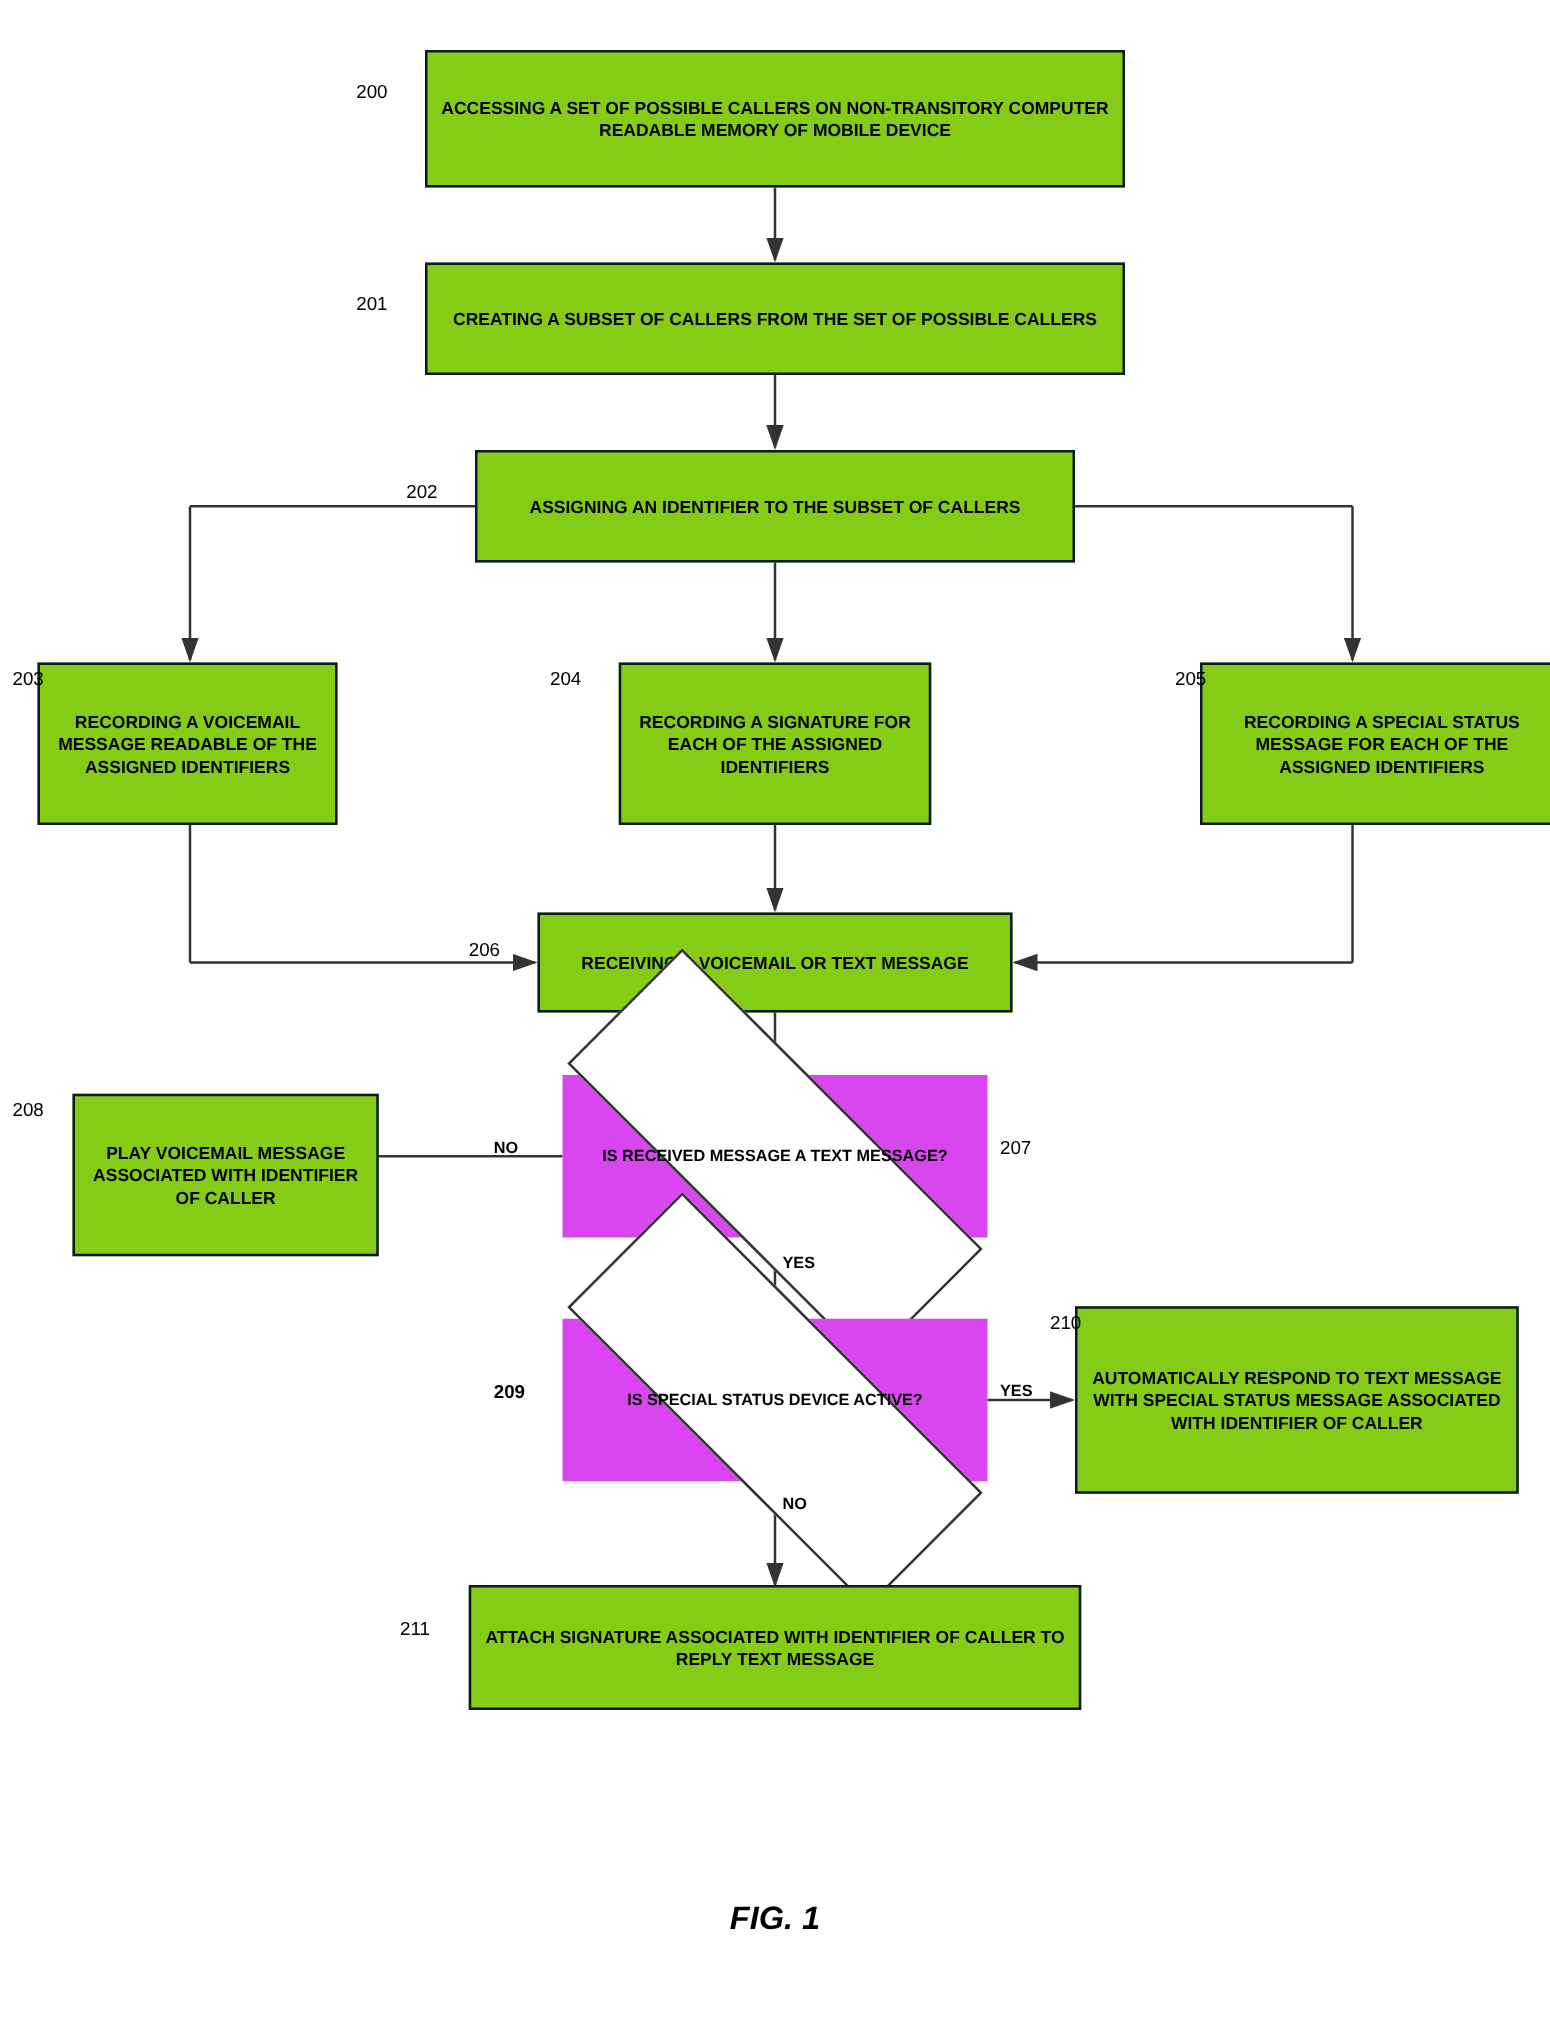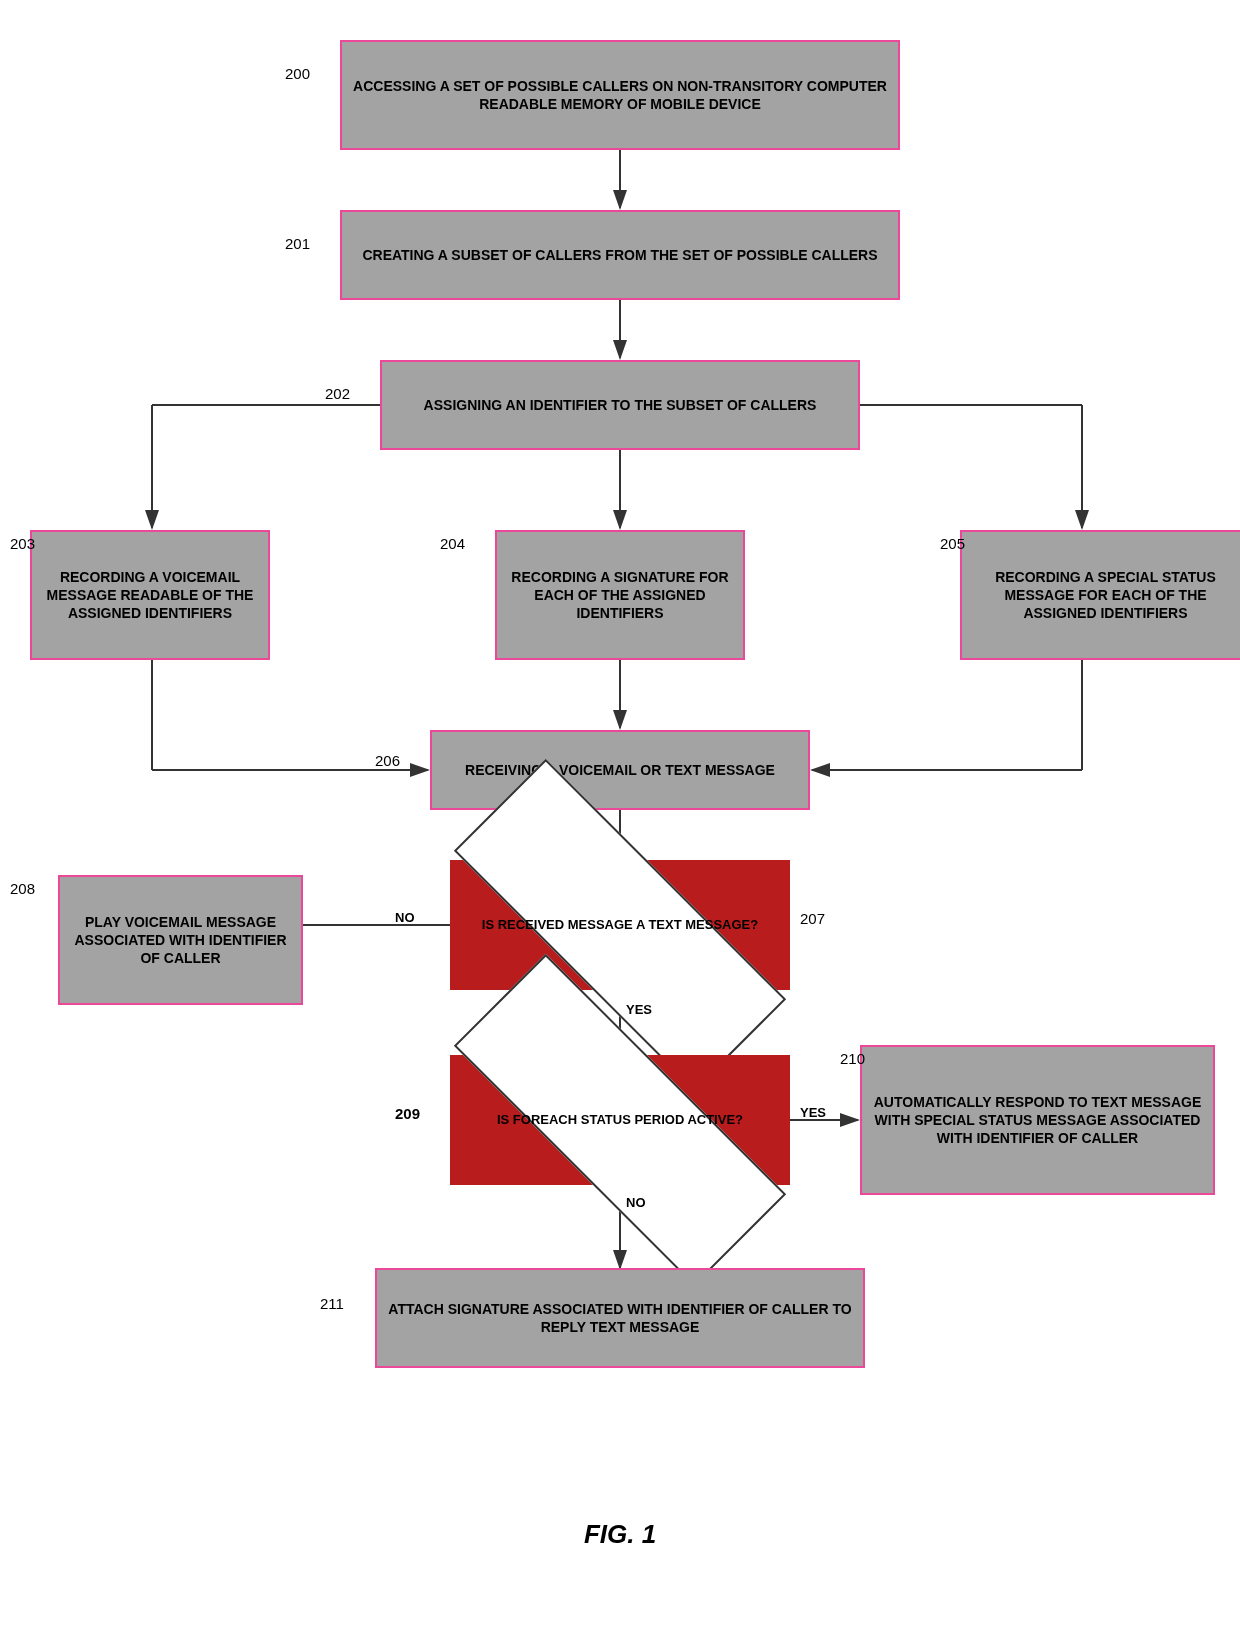--- a/index.html
+++ b/index.html
@@ -15,35 +15,35 @@
     .diagram-container {
       position: relative;
       width: 1240px;
       height: 1580px;
       background: #fff;
     }
 
     
     .flow-box {
       position: absolute;
-      border: 2px solid #ec4899;
-      background: #a3a3a3;
+      border: 2px solid #0f172a;
+      background: #84cc16;
       display: flex;
       align-items: center;
       justify-content: center;
       text-align: center;
       font-size: 14px;
       font-weight: bold;
       line-height: 1.3;
       padding: 8px;
     }
 
     .flow-diamond {
       position: absolute;
-      background: #b91c1c;
+      background: #d946ef;
       display: flex;
       align-items: center;
       justify-content: center;
       text-align: center;
       font-size: 13px;
       font-weight: bold;
       line-height: 1.3;
     }
 
     .diamond-inner {
@@ -183,21 +183,21 @@
 
   <div class="arrow-label" style="left:626px; top:1002px;">YES</div>
 
   <div class="flow-box" style="left:30px; top:875px; width:245px; height:130px;margin-left:28px;">
     <span>PLAY VOICEMAIL MESSAGE ASSOCIATED WITH IDENTIFIER OF CALLER</span>
   </div>
   <div class="label" style="left:10px; top:880px;">208</div>
 
   <div class="flow-diamond" style="left:450px; top:1055px; width:340px; height:130px;">
     <div class="diamond-inner"></div>
-    <div class="diamond-text">IS FOREACH STATUS PERIOD ACTIVE?</div>
+    <div class="diamond-text">IS SPECIAL STATUS DEVICE ACTIVE?</div>
   </div>
   <div class="label" style="left:395px; top:1105px;font-weight:bold;">209</div>
 
   <div class="arrow-label" style="left:800px; top:1105px;">YES</div>
 
   <div class="arrow-label" style="left:626px; top:1195px;">NO</div>
 
   <div class="flow-box" style="left:860px; top:1045px; width:355px; height:150px;">
     <span>AUTOMATICALLY RESPOND TO TEXT MESSAGE WITH SPECIAL STATUS MESSAGE ASSOCIATED WITH IDENTIFIER OF CALLER</span>
   </div>

